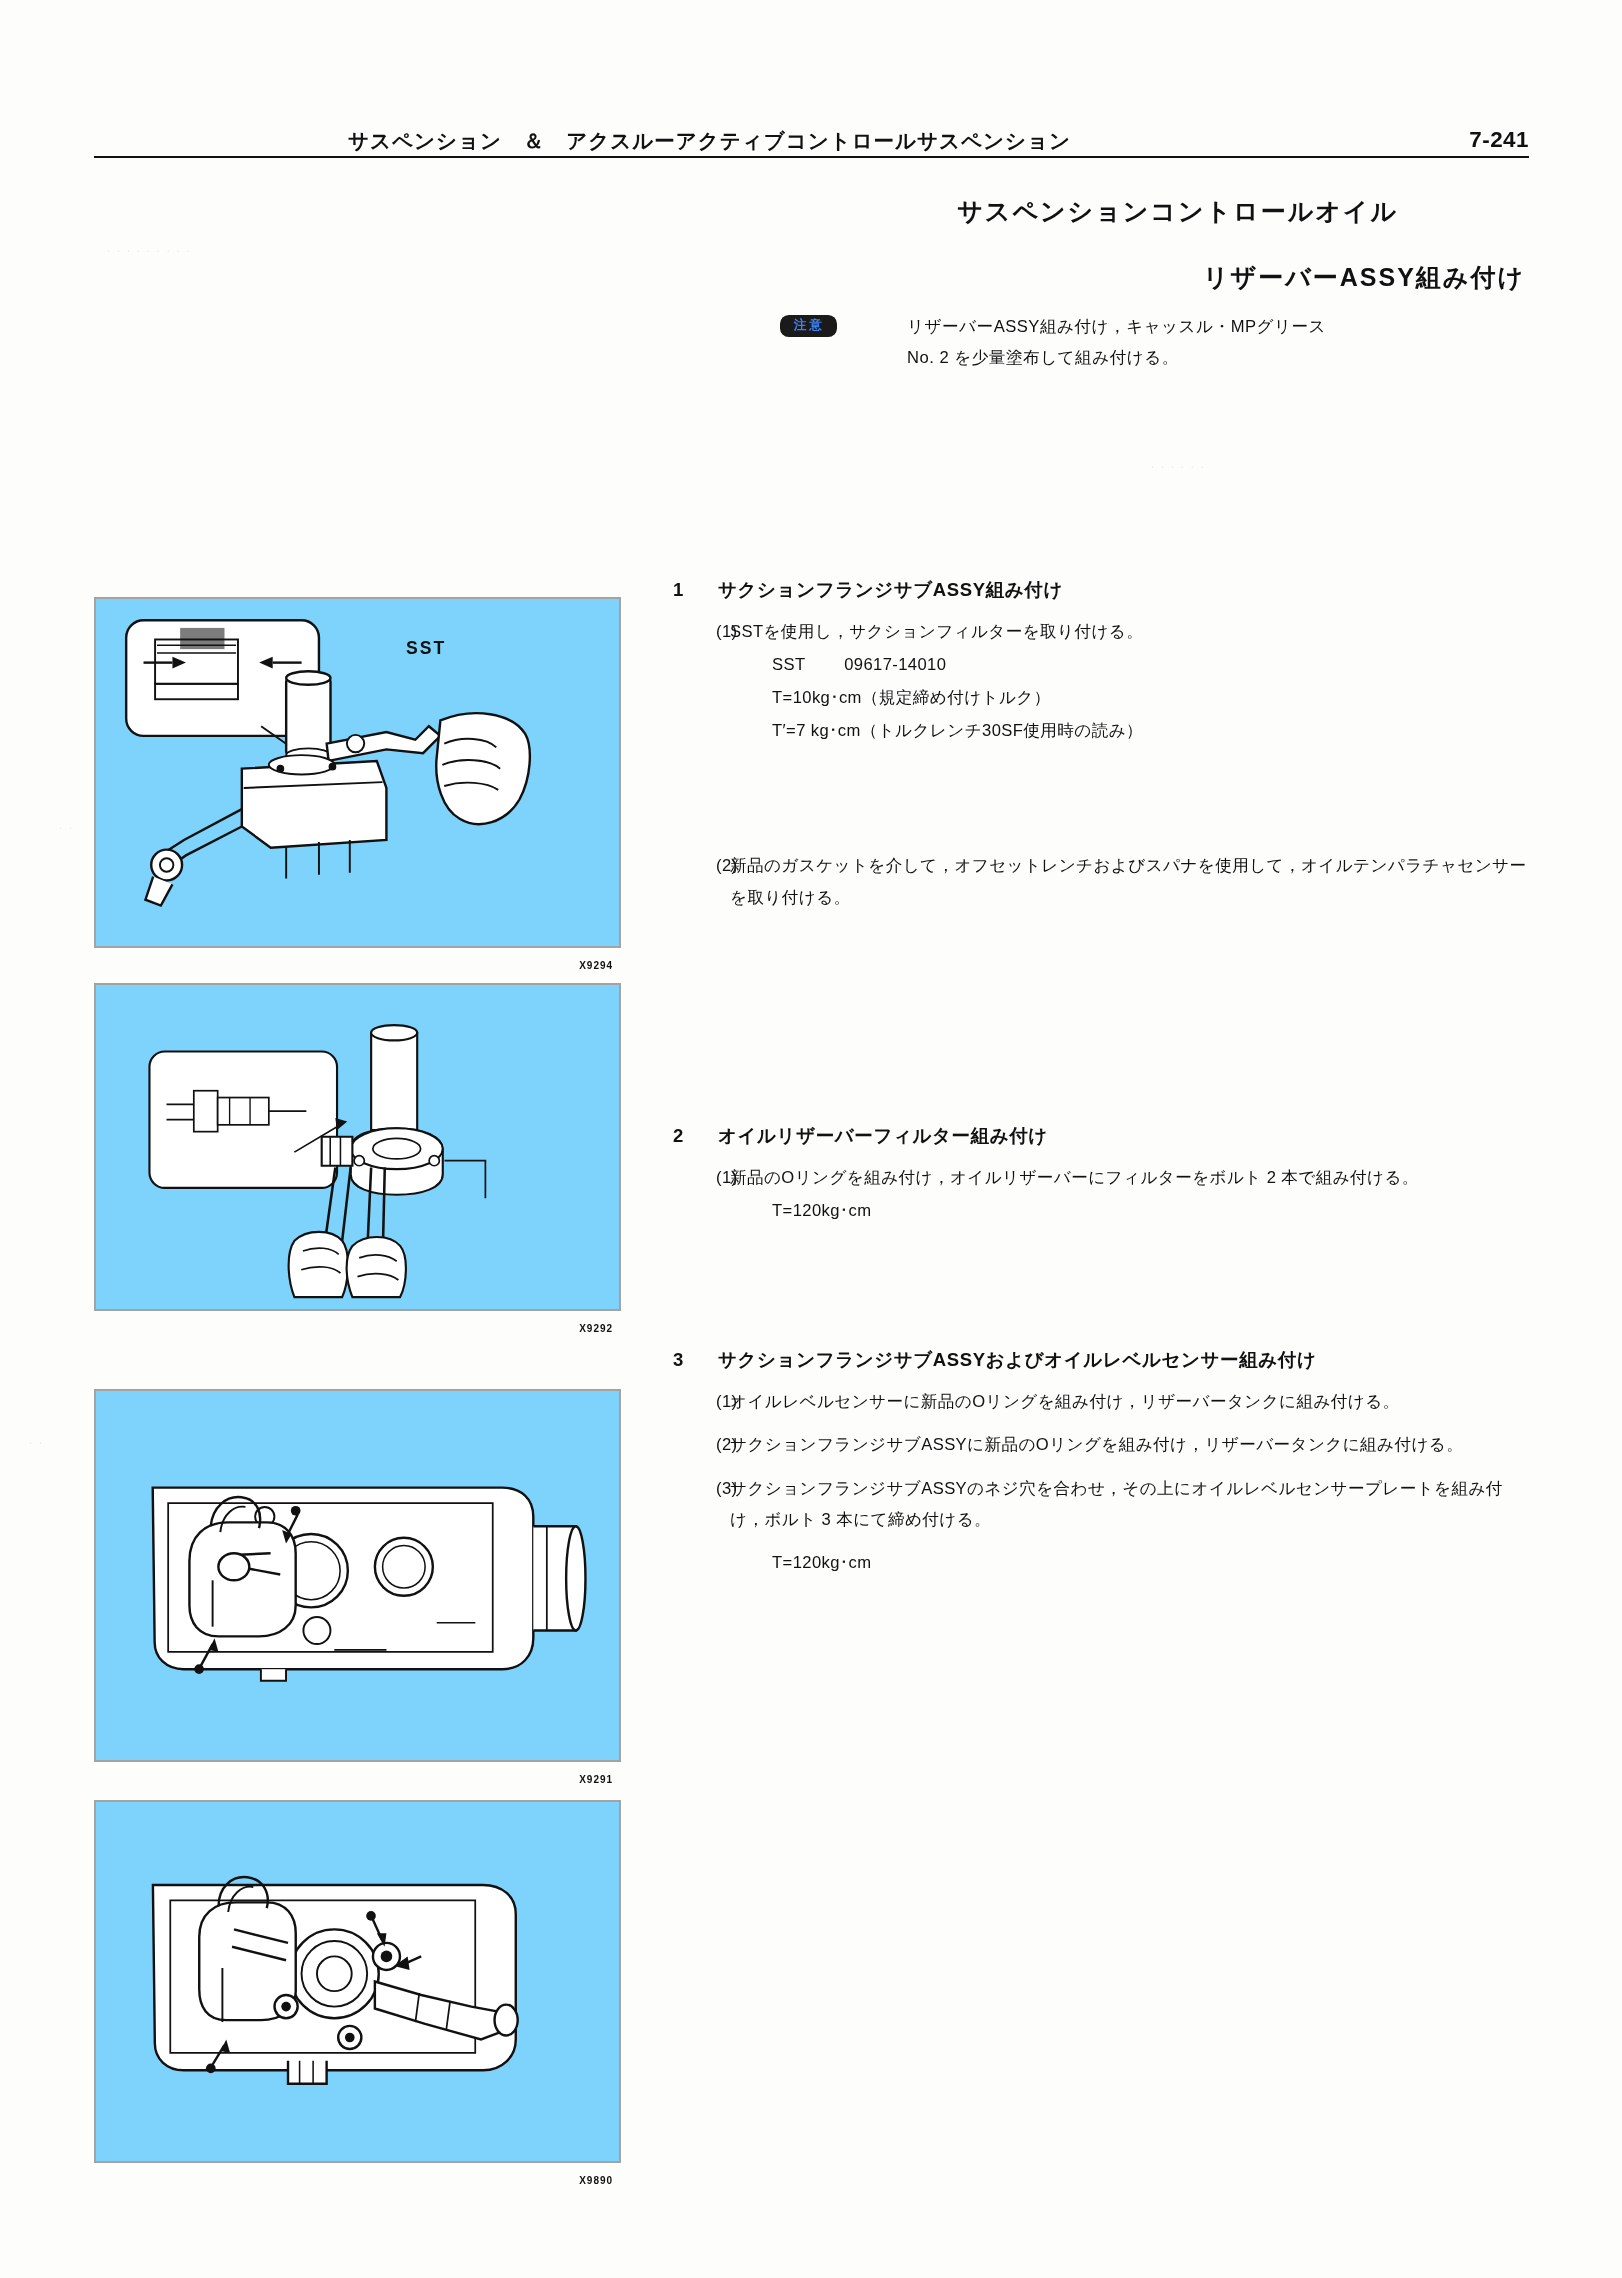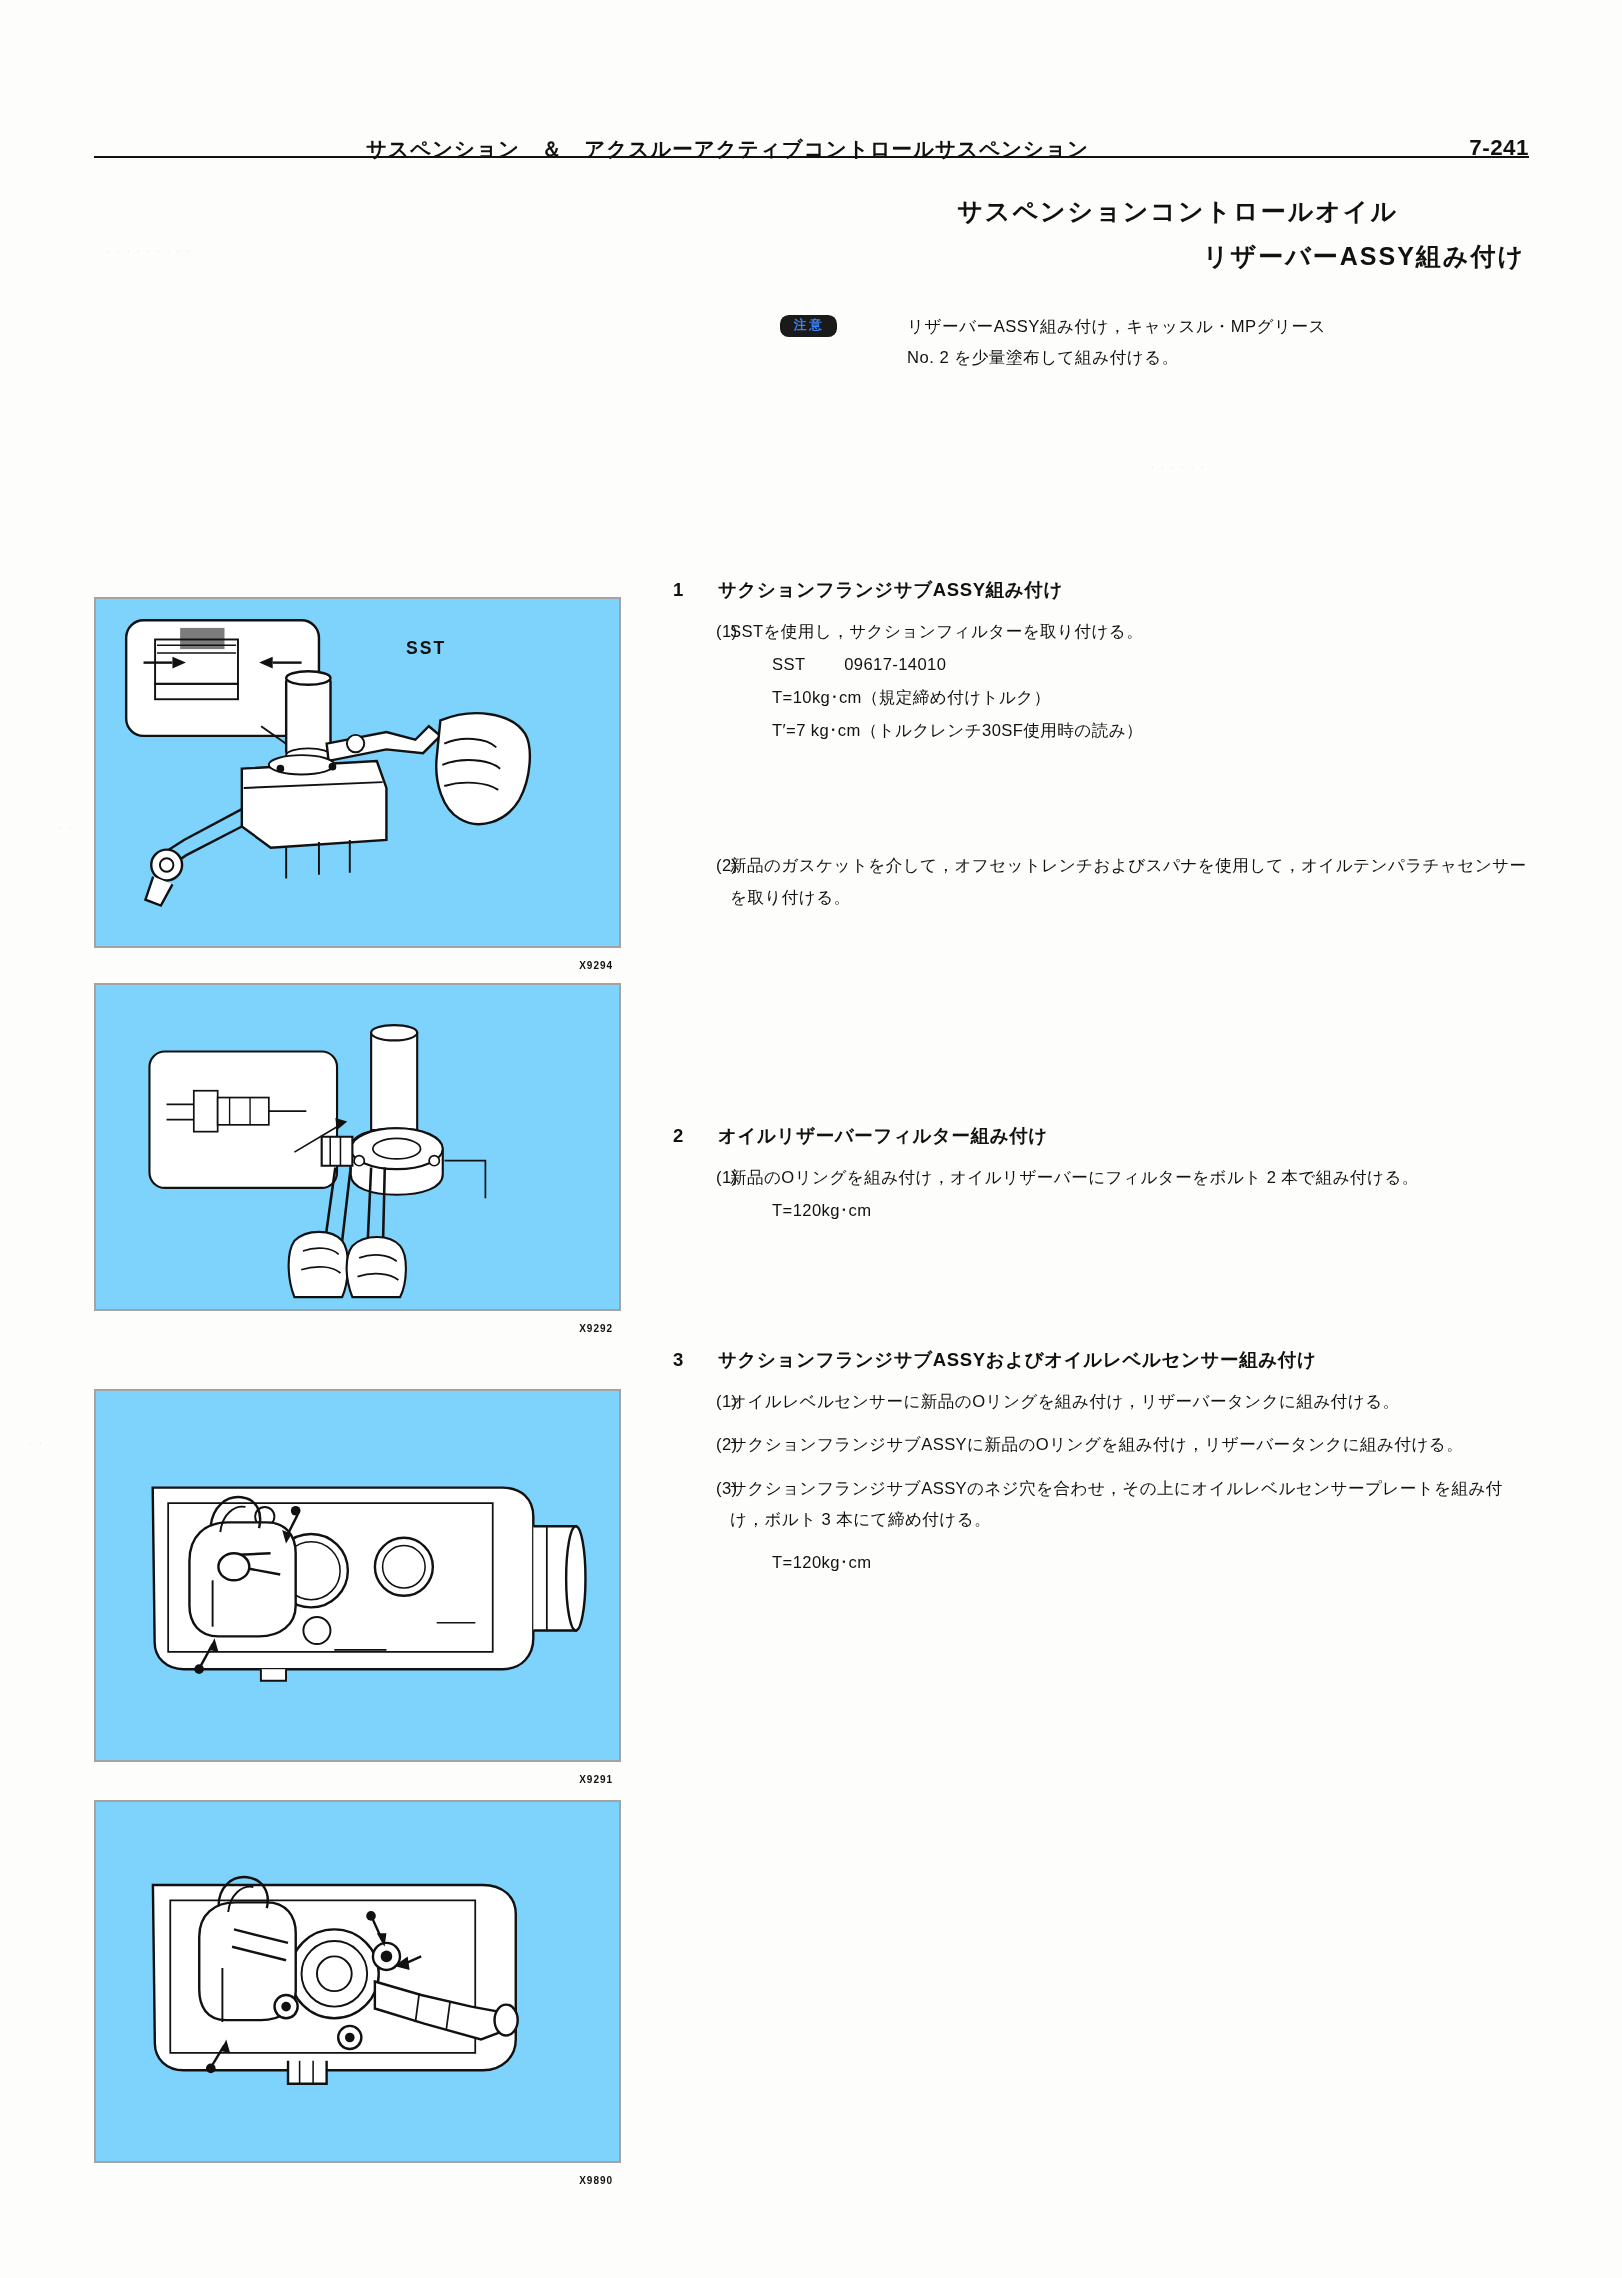--- a/index.html
+++ b/index.html
@@ -19,24 +19,23 @@
   .page {
     position: absolute;
     inset: 0;
     background: #fdfdfc;
   }
 
   
   .header {
     position: absolute;
     top: 127px;
-    left: 112px;
+    left: 94px;
     right: 94px;
     height: 39px;
-    margin-top: 8px;
   }
   .header-title {
     position: absolute;
     left: 254px;
     top: 0;
     font-size: 20.5px;
     font-weight: bold;
     letter-spacing: 1px;
     white-space: nowrap;
   }
@@ -67,21 +66,21 @@
   .doc-title .line1 {
     font-size: 25px;
     font-weight: bold;
     letter-spacing: 2px;
     padding-right: 127px;
   }
   .doc-title .line2 {
     font-size: 25px;
     font-weight: bold;
     letter-spacing: 2px;
-    margin-top: 12px;
+    margin-top: 33px;
   }
 
   
   .notice {
     position: absolute;
     top: 312px;
     left: 780px;
     width: 702px;
   }
   .notice-badge {

